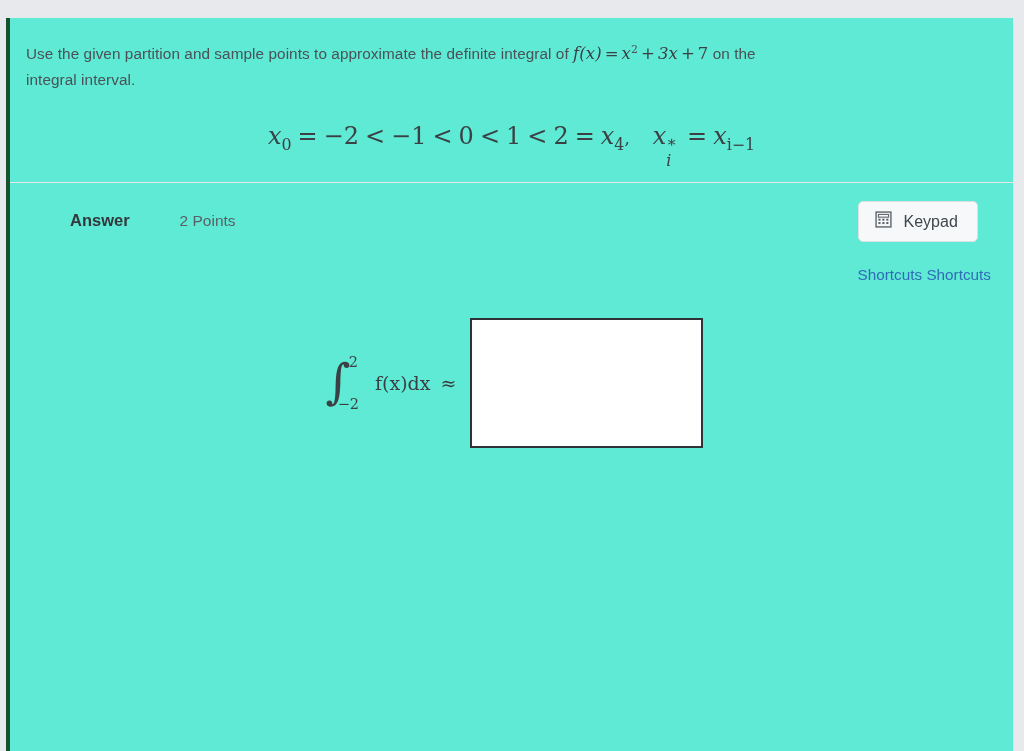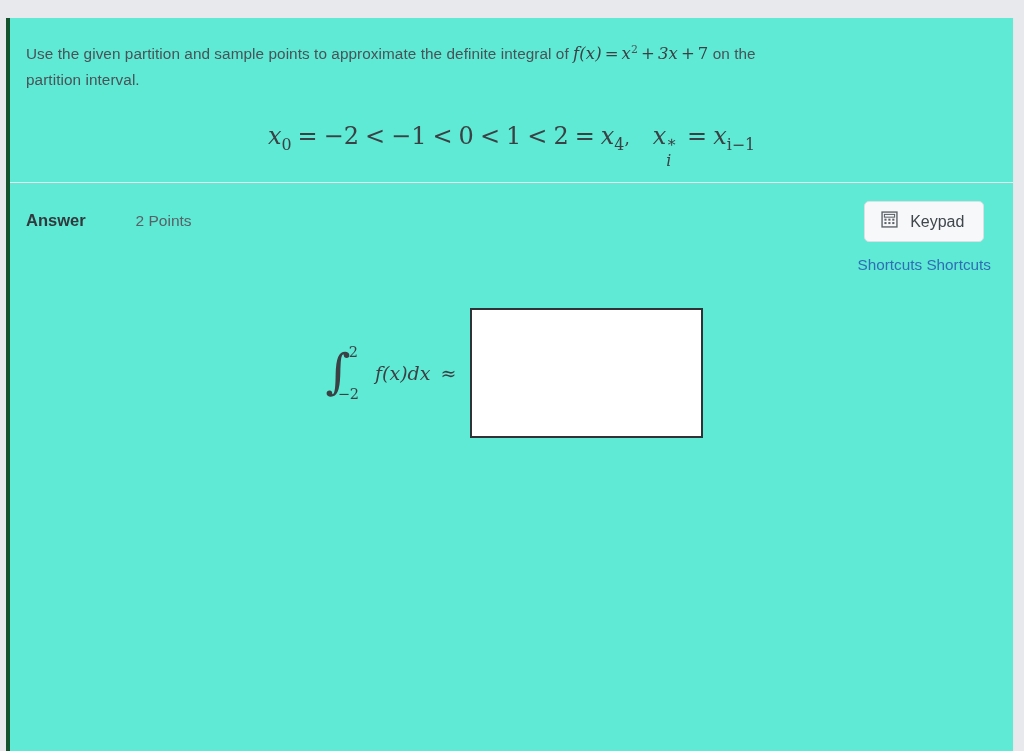--- a/index.html
+++ b/index.html
@@ -123,33 +123,34 @@
     display: flex;
     align-items: baseline;
     gap: 17px;
     padding-top: 10px;
   }
 
   .answer-label {
     font-size: 16.5px;
     font-weight: bold;
     color: #32383d;
+    margin-left: 44px;
   }
 
   .points-label {
     font-size: 15.5px;
     color: #5a6067;
     margin-left: 33px;
   }
 
   .answer-right {
     display: flex;
     flex-direction: column;
-    align-items: center;
-    gap: 14px;
+    align-items: flex-start;
+    gap: 24px;
     padding-right: 6px;
   }
 
   .keypad-button {
     display: inline-flex;
     align-items: center;
     gap: 12px;
     background: #f7f8f9;
     border: 1px solid #dcdfe3;
     border-radius: 5px;
@@ -210,21 +211,20 @@
     justify-content: space-between;
     height: 58px;
     font-size: 14.5px;
     margin-left: -4px;
     font-style: normal;
   }
   .int-limits .upper { margin-bottom: auto; padding-left: 2px; }
   .int-limits .lower { margin-top: auto; margin-left: -9px; }
 
   .integrand {
-    font-style: italic;
     margin-left: 16px;
     font-size: 19px;
   }
   .approx {
     font-style: normal;
     padding: 0 0 0 10px;
     font-size: 19px;
   }
 
   .answer-input-box {
@@ -247,21 +247,21 @@
 
 <div class="page">
   <div class="card">
 
     <div class="question-block">
       <p class="prompt">
         <span>Use the given partition and sample points to approximate the definite integral of</span>
         <span class="math-inline"><span class="mi">f</span><span class="mi">(x)</span><span class="mo">=</span><span class="mi">x</span><sup class="exp">2</sup><span class="mo">+</span><span class="mi">3x</span><span class="mo">+</span><span class="mn">7</span></span>
         <span>on the</span>
         <br>
-        <span>partition interval.</span>
+        <span>integral interval.</span>
       </p>
 
       <div class="display-math">
         <span class="mi">x</span><sub class="sb">0</sub><span class="mo">=</span><span class="mn">−2</span><span class="mo">&lt;</span><span class="mn">−1</span><span class="mo">&lt;</span><span class="mn">0</span><span class="mo">&lt;</span><span class="mn">1</span><span class="mo">&lt;</span><span class="mn">2</span><span class="mo">=</span><span class="mi">x</span><sub class="sb">4</sub><span class="comma">,</span>
         &nbsp;&nbsp;<span class="mi">x</span><span class="subsup"><span class="s-up">∗</span><span class="s-dn">i</span></span><span class="mo">=</span><span class="mi">x</span><sub class="sb">i−1</sub>
       </div>
     </div>
 
     <div class="answer-block">
       <div class="answer-header">

